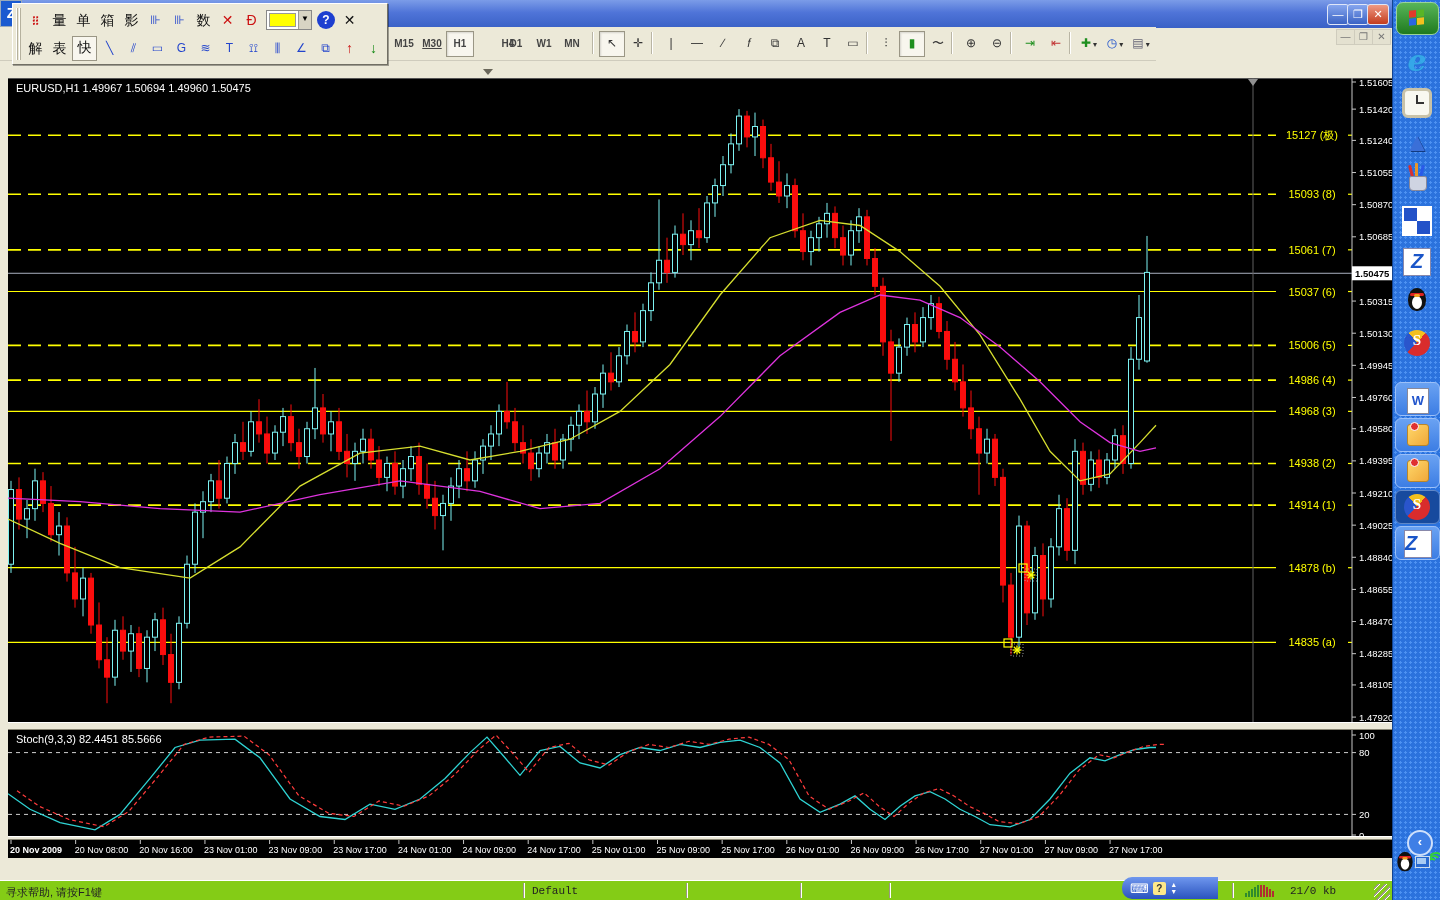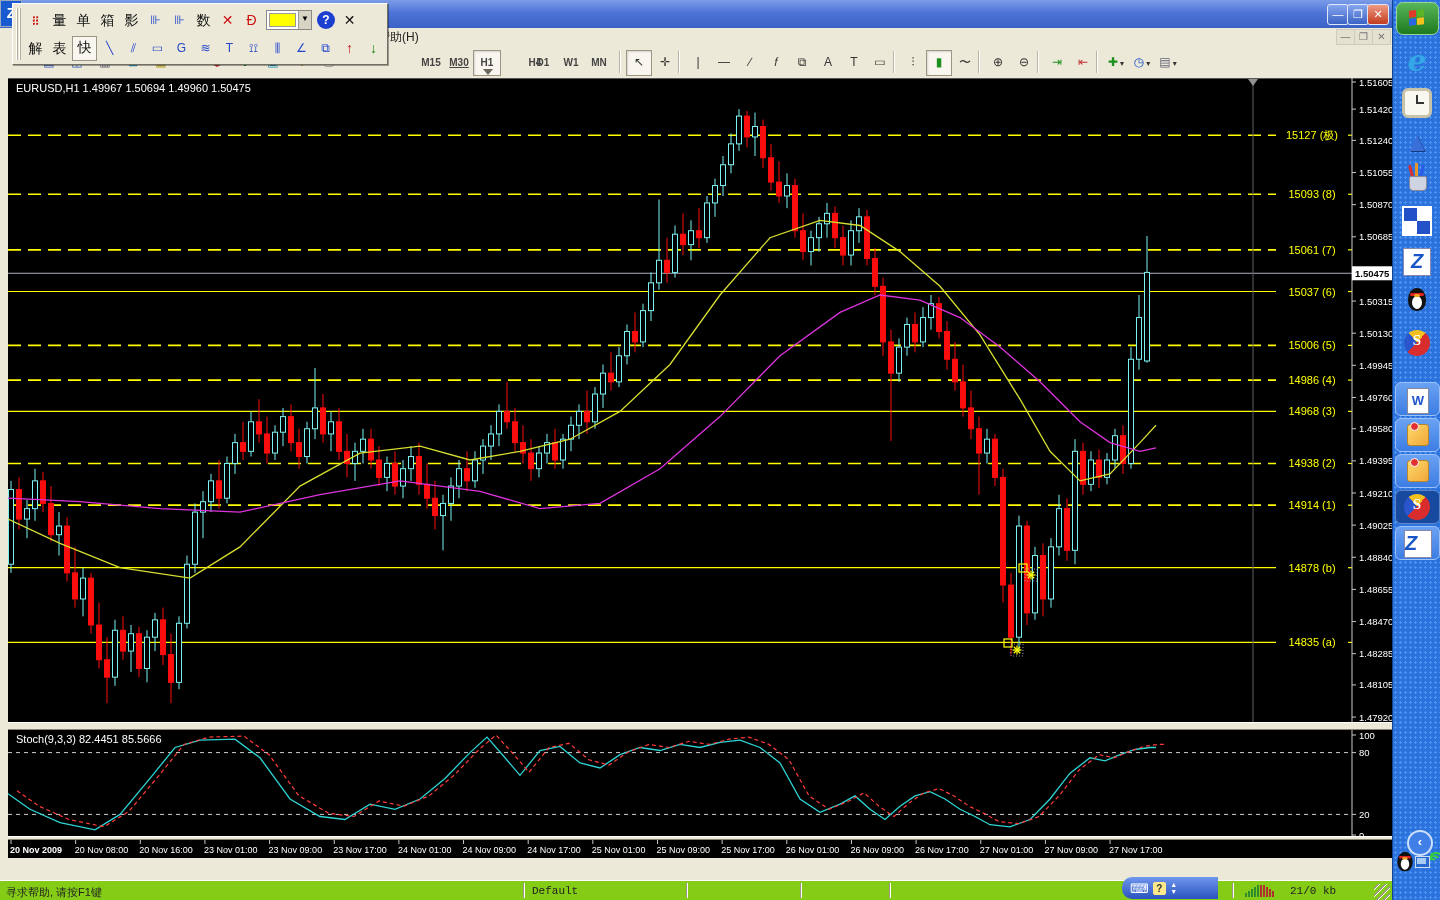--- a/index.html
+++ b/index.html
@@ -15,21 +15,21 @@
   .win-btn.close{background:linear-gradient(#ef9a84,#c33c1e);}
   .corner-app-icon{position:absolute;left:0;top:0;width:20px;height:25px;background:#1a5ad0;
     color:#fff;font-weight:bold;font-size:14px;text-align:center;line-height:24px;border:1px solid #9ab;}
 
   
   .menubar{position:absolute;left:0;top:28px;width:1392px;height:17px;background:#ece9d8;font-size:12px;color:#222;}
   .help-menu{position:absolute;left:378px;top:1px;}
   .mdi-ctl{position:absolute;top:1px;width:17px;height:14px;color:#777;font-size:10px;text-align:center;line-height:14px;border:1px solid #cfccbd;background:#e4e1d0;}
 
   
-  .toolbar{position:absolute;left:0;top:46px;width:1156px;height:33px;background:#ece9d8;border-bottom:1px solid #cfccbd;margin-left:27px;}
+  .toolbar{position:absolute;left:0;top:27px;width:1156px;height:33px;background:#ece9d8;border-bottom:1px solid #cfccbd;}
   .tb-btn{position:absolute;top:4px;height:24px;min-width:24px;text-align:center;line-height:23px;
     font-size:12px;color:#333;border:1px solid transparent;}
   .tb-btn.pressed{border:1px solid #9a9685;background:#f8f6ee;box-shadow:inset 1px 1px 2px #00000022;}
   .tb-sep{position:absolute;top:5px;width:1px;height:22px;background:#b9b5a4;border-right:1px solid #fff;}
   .tf{font-size:10px;font-weight:bold;color:#444;}
   .dd-arrow{font-size:8px;color:#333;margin-left:2px;}
 
   
   .float-toolbar{position:absolute;left:12px;top:3px;width:374px;height:60px;background:#ece9d8;
     border:1px solid #fff;border-right-color:#716f64;border-bottom-color:#716f64;

